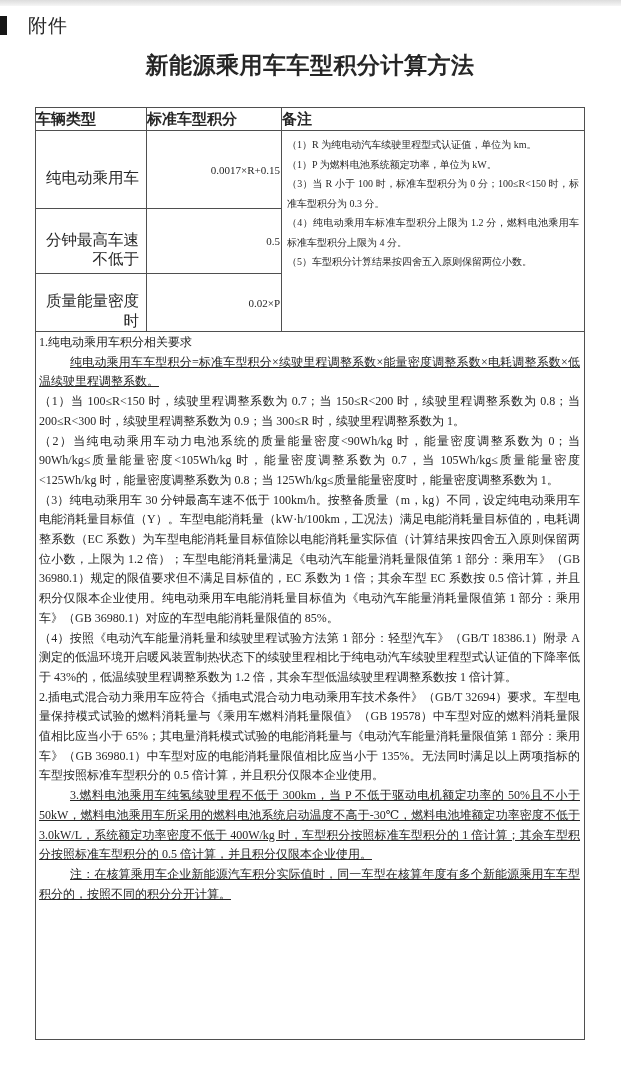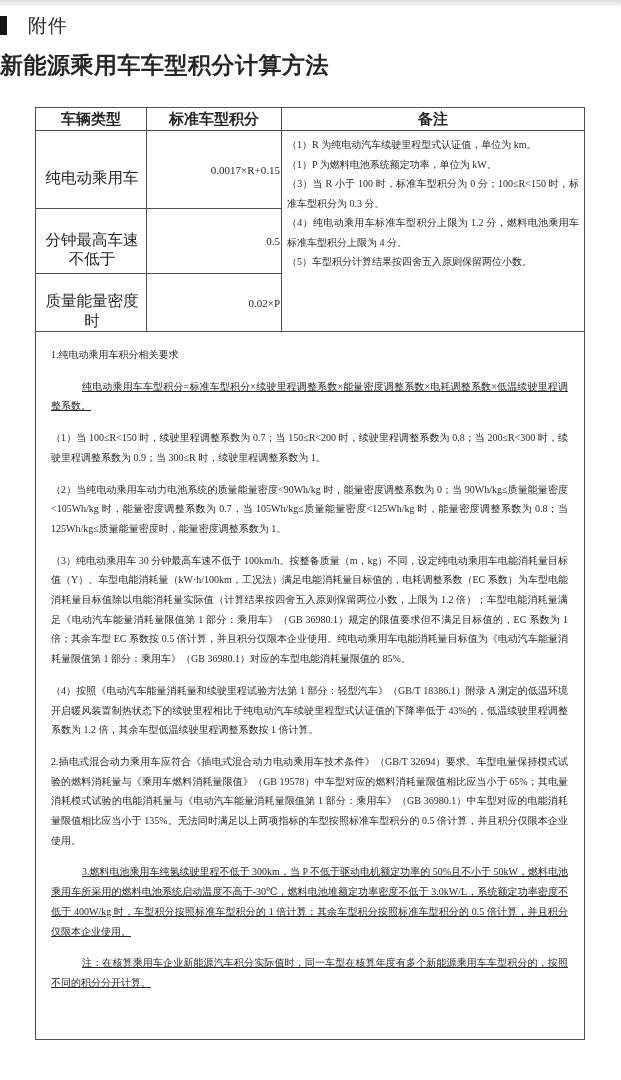--- a/index.html
+++ b/index.html
@@ -18,54 +18,54 @@
   .scan-mark {
     position: absolute; left: 0; top: 16px; width: 7px; height: 19px;
     background: #161616;
   }
   .attachment {
     position: absolute; left: 28px; top: 13px;
     font-size: 19px; letter-spacing: 1px;
   }
   .title {
     position: absolute; left: 0; top: 50px; width: 620px;
-    margin: 0; 
+    margin: 0; text-align: center;
     font-size: 23px; font-weight: bold; letter-spacing: 0.5px;
   }
   table.doc {
     position: absolute; left: 35px; top: 107px;
     width: 549px; table-layout: fixed;
     border-collapse: collapse;
   }
   table.doc td, table.doc th { border: 1px solid #4f4f4f; overflow: hidden; }
   col.c1 { width: 111px; } col.c2 { width: 135px; } col.c3 { width: 303px; }
   tr.hdr th {
     height: 20px; font-size: 15px; font-weight: bold;
-    text-align: center; padding: 1px 0; line-height: 18px;
+    text-align: left; padding: 1px 0; line-height: 18px;
   }
   td.type {
     font-size: 15.5px; line-height: 19.5px;
-    text-align: center; padding: 16px 7px 0 9px; vertical-align: middle;
+    text-align: right; padding: 16px 7px 0 9px; vertical-align: middle;
   }
   td.score {
     font-size: 11px; text-align: right; vertical-align: middle;
     font-family: "Liberation Serif", "DejaVu Serif", serif;
   }
   tr.r1 { height: 78px; } tr.r2 { height: 65px; } tr.r3 { height: 58px; }
   td.remarks {
     vertical-align: top; padding: 4px 5px 0 5px;
     font-size: 10px; line-height: 19.5px; text-align: justify;
   }
   td.remarks div { margin: 0; }
   td.bodycell {
     vertical-align: top; height: 706px;
     padding: 1px 4px 0 3px;
   }
   .para {
-    margin: 12px; font-size: 10px; line-height: 19.7px;
+    margin: 0; font-size: 12px; line-height: 19.7px;
     text-align: justify;
   }
   .para.indent { text-indent: 31px; text-decoration: underline; }
 </style>
 </head>
 <body>
 
 <div class="scan-band"></div>
 <div class="scan-mark"></div>
 

